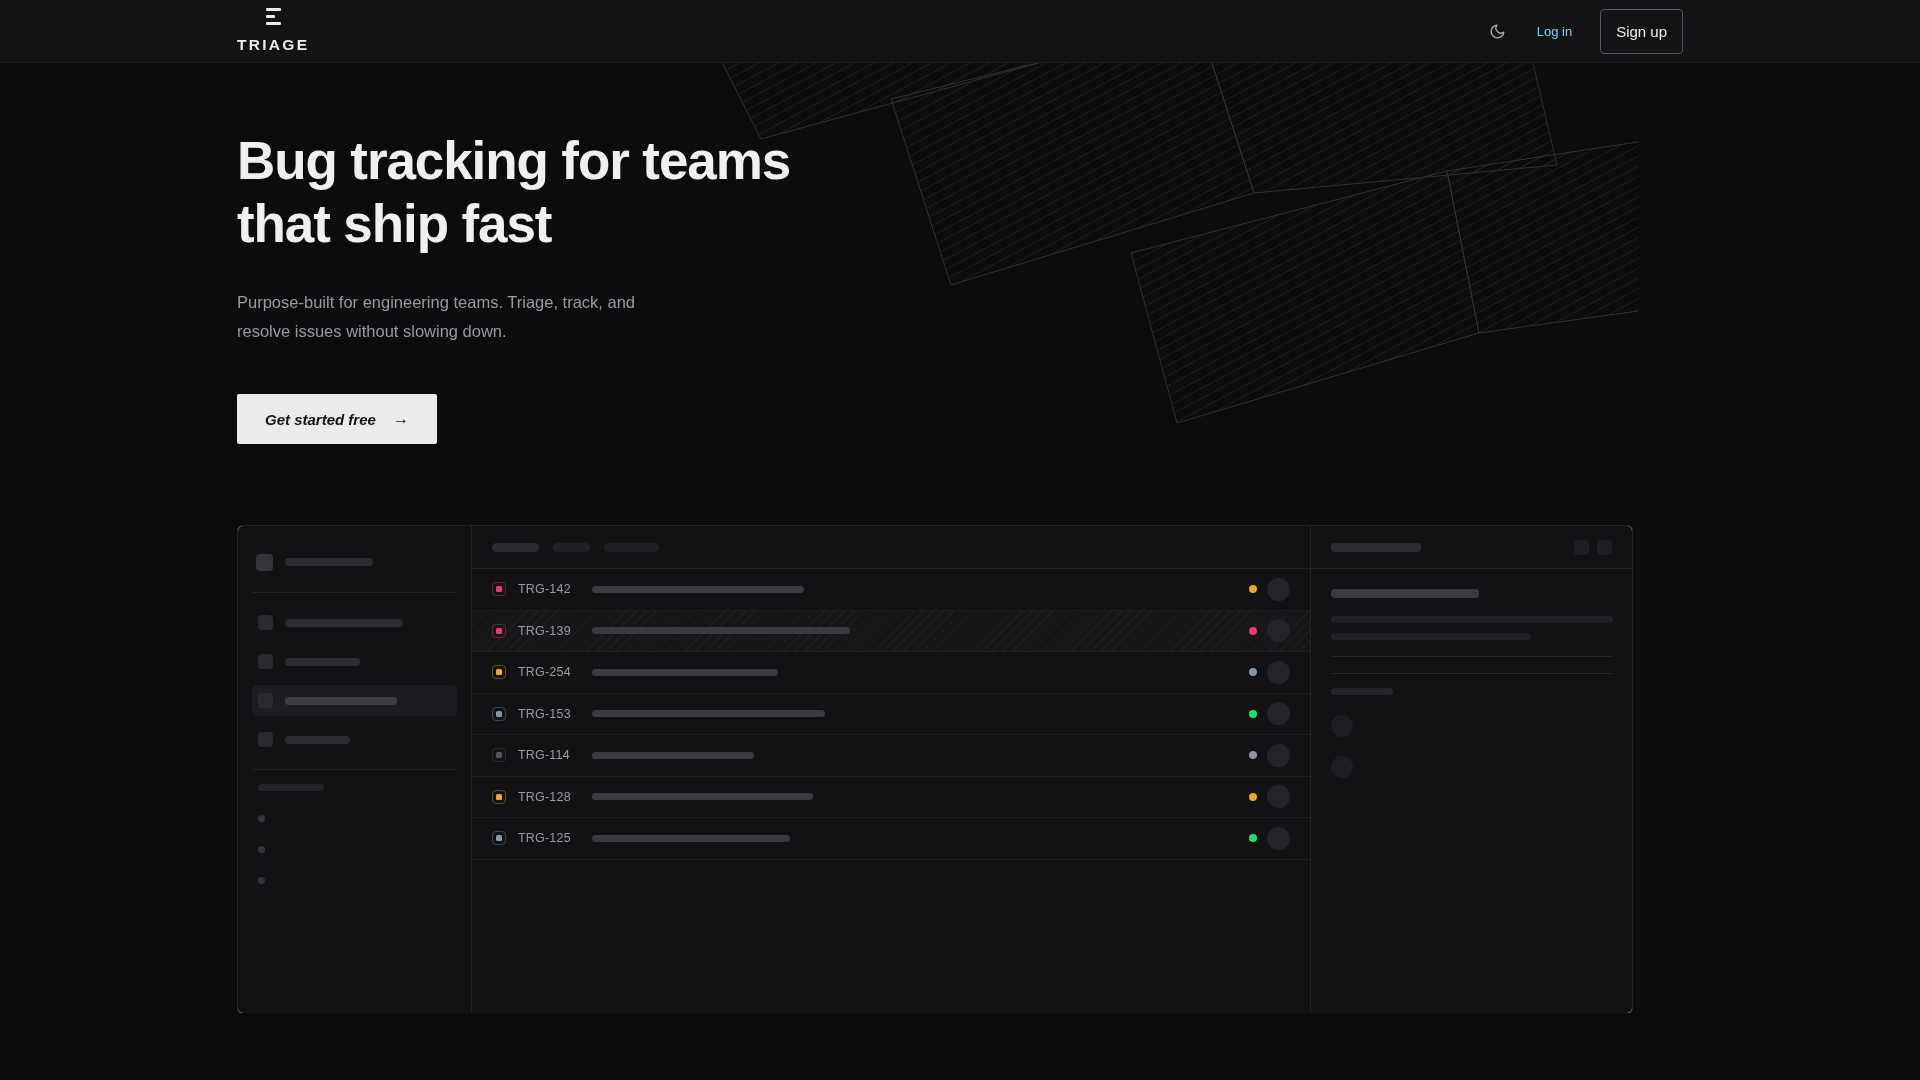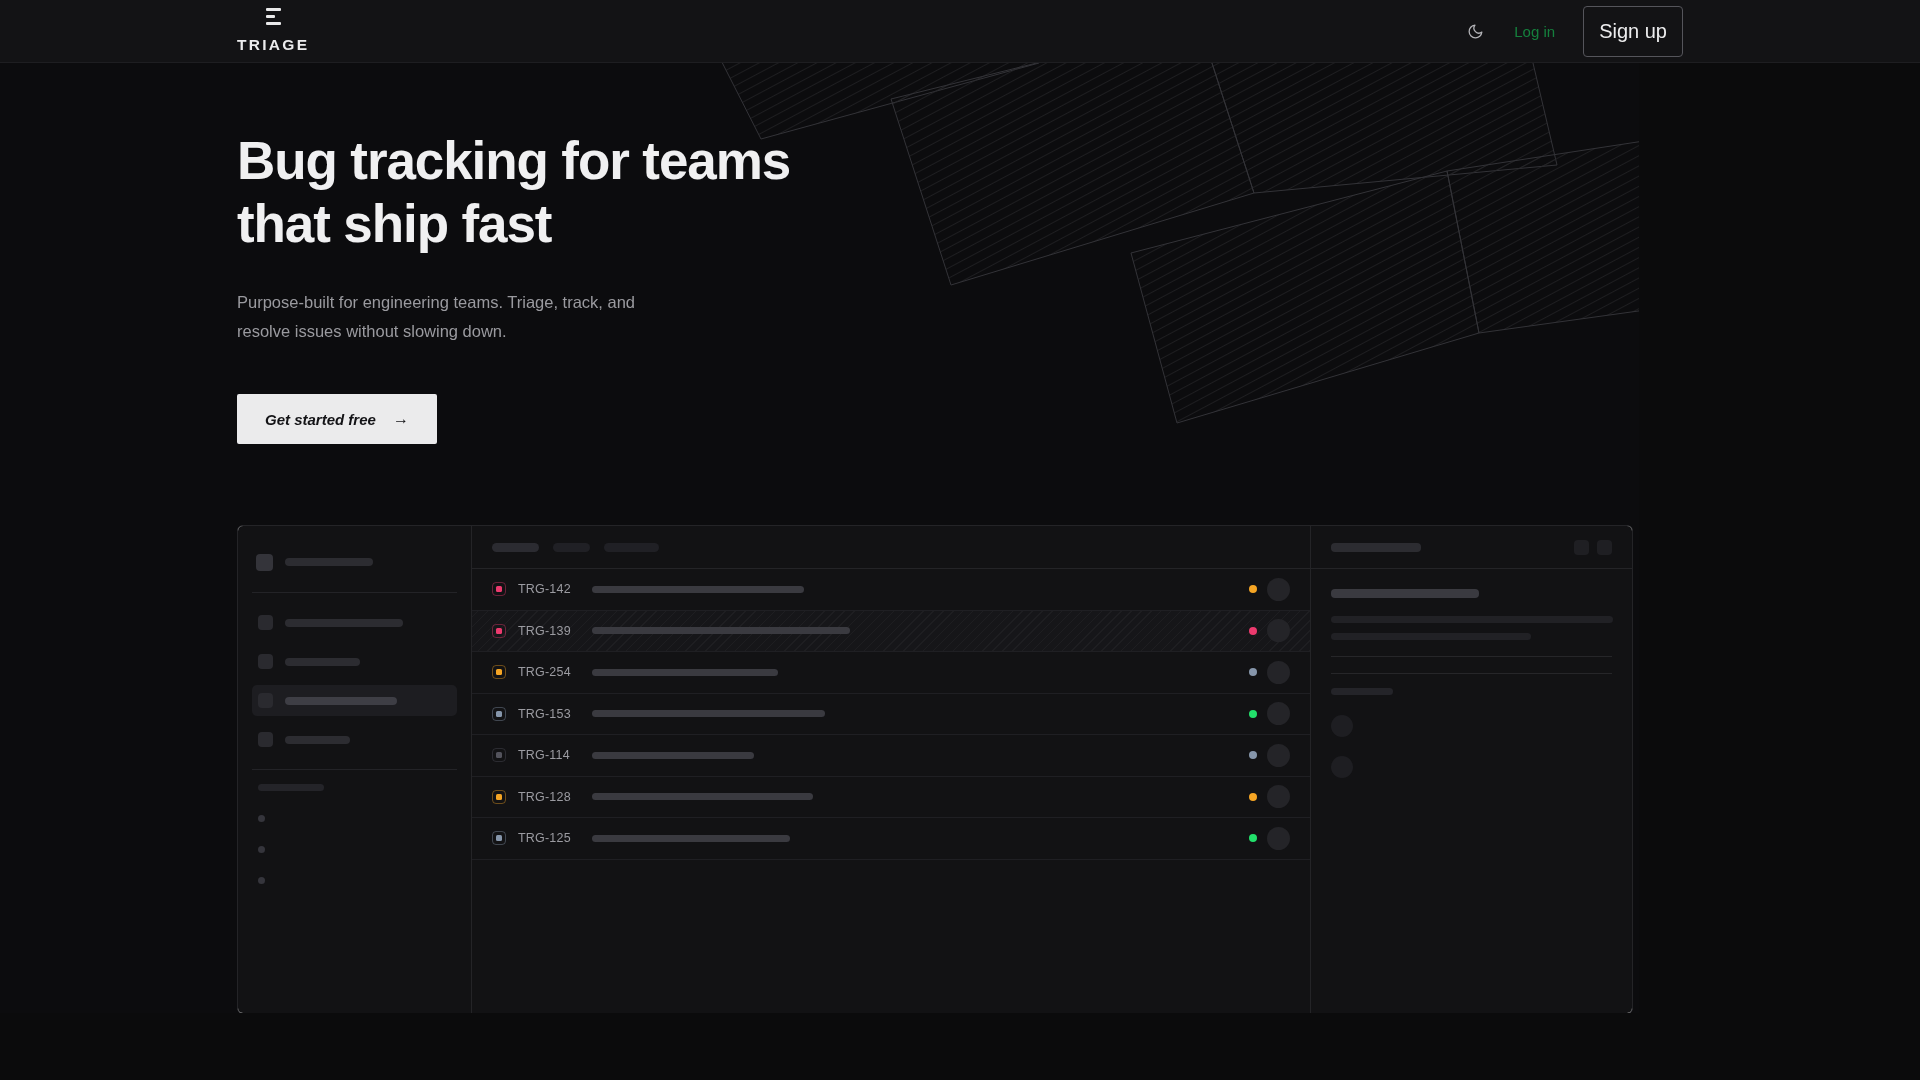--- a/index.html
+++ b/index.html
@@ -54,28 +54,28 @@
     display: flex;
     align-items: center;
     gap: 28px;
   }
   .theme-toggle {
     width: 22px; height: 22px;
     display: flex; align-items: center; justify-content: center;
     cursor: pointer;
   }
   .nav-login {
-    color: #15803d;
-    font-size: 15px;
+    color: #7dd3fc;
+    font-size: 13px;
     text-decoration: none;
     cursor: pointer;
   }
   .nav-signup {
     color: #ededee;
-    font-size: 20px;
+    font-size: 15px;
     border: 1px solid #55555b;
     border-radius: 4px;
     padding: 13px 15px;
     background: transparent;
     cursor: pointer;
     font-family: "Liberation Sans", sans-serif;
   }
 
   
   .hero {

